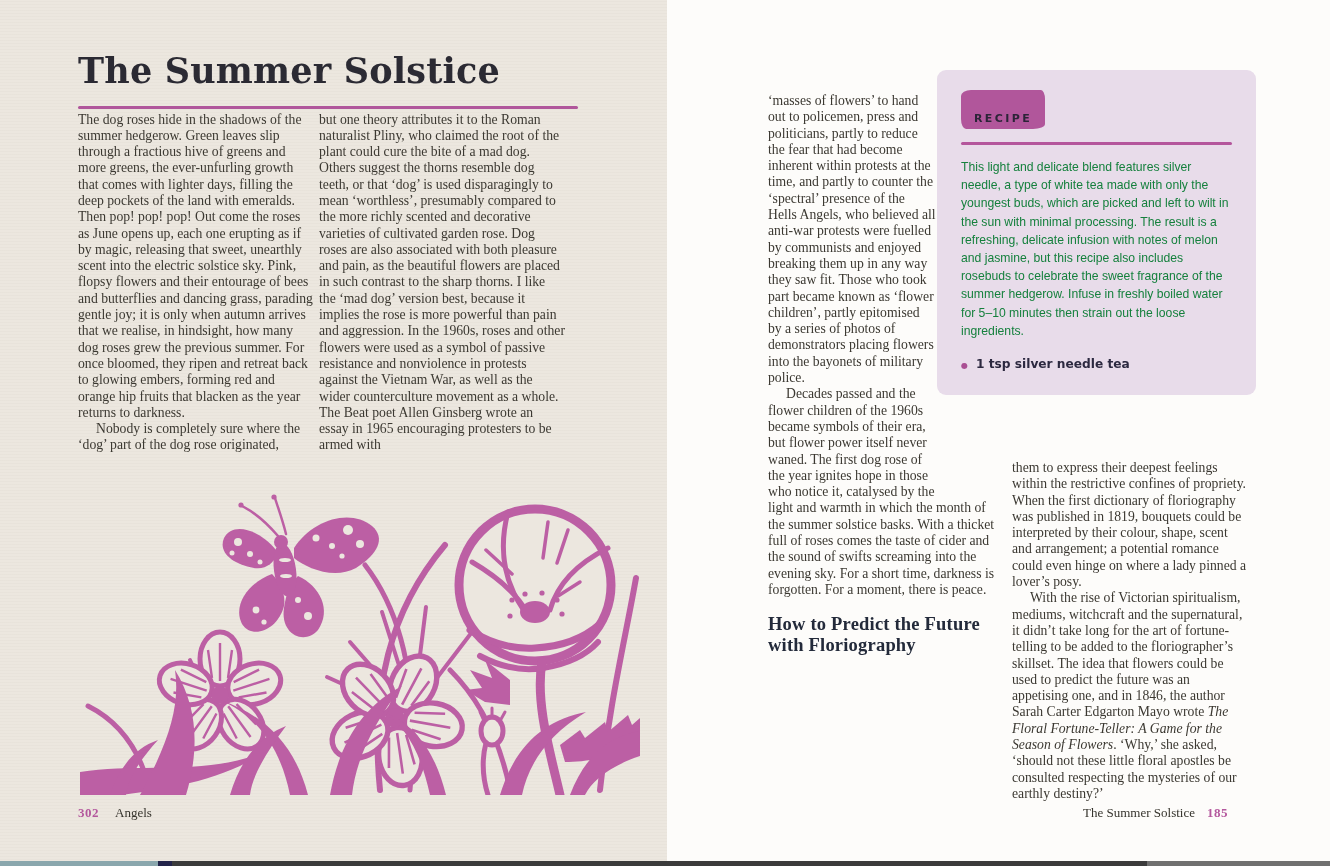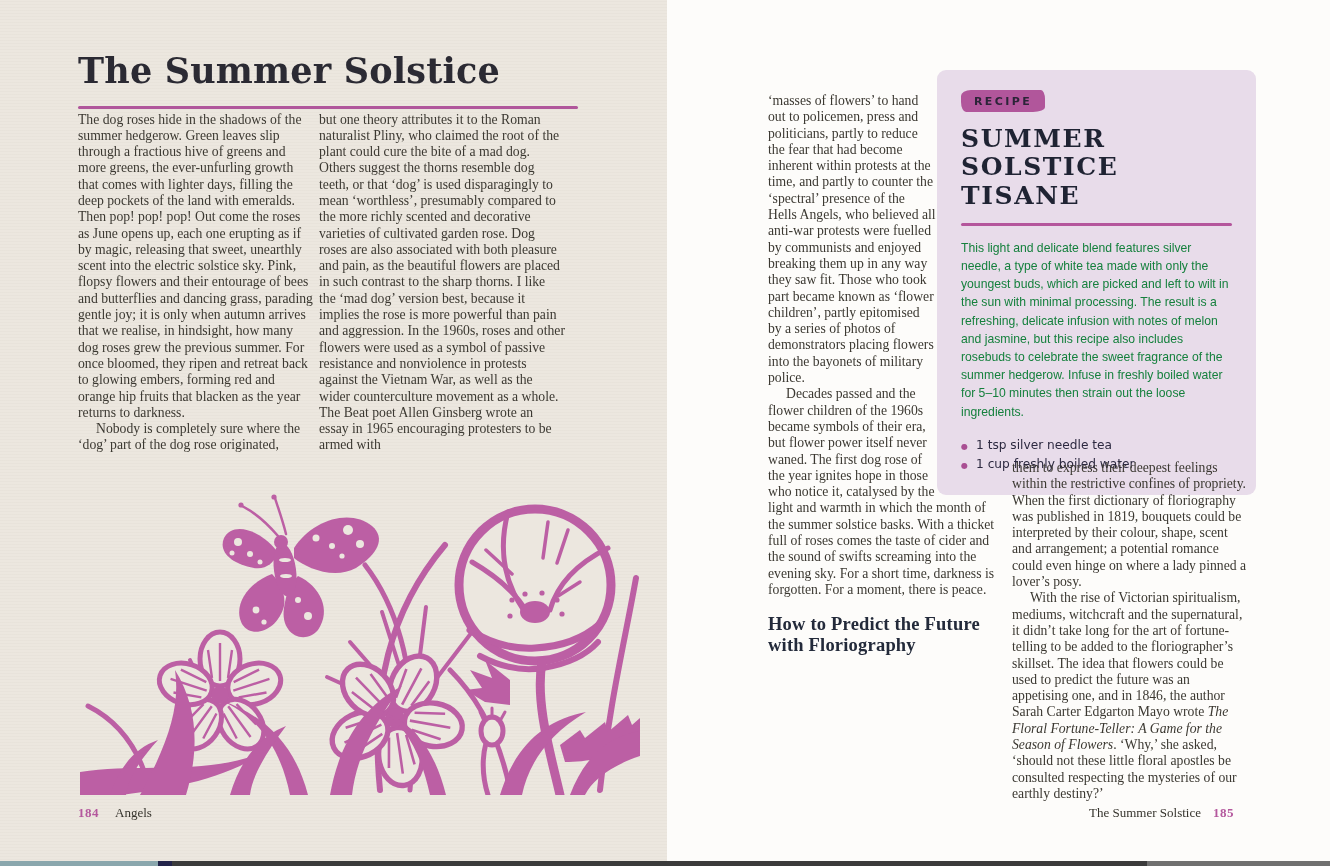--- a/index.html
+++ b/index.html
@@ -29,21 +29,21 @@
   p{margin:0;font-size:13.7px;line-height:16.3px;color:#3b3831;}
   p.indent{text-indent:18px;}
 
   .illustration{position:absolute;left:80px;top:490px;width:560px;height:305px;}
 
   .page-footer{
     position:absolute;bottom:45px;font-size:13px;color:#35332c;
     font-family:"Liberation Serif", serif;
   }
   .lp-footer{left:78px;}
-  .rp-footer{right:96px;text-align:center;}
+  .rp-footer{right:102px;text-align:center;}
   .pagenum{color:#b4589d;font-weight:bold;letter-spacing:0.5px;}
   .lp-footer .pagenum{margin-right:16px;}
   .rp-footer .pagenum{margin-left:12px;}
 
   
   .flow-left{position:absolute;left:101px;top:58px;width:232px;margin-top:35px;}
   .float-shim{float:right;width:64px;height:402px;}
   h2.sub-heading{
     font-family:Liberation Serif, serif;font-weight:bold;
     font-size:18.5px;line-height:21px;color:#232a3a;
@@ -53,34 +53,34 @@
   .lower-right-col i{font-style:italic;}
 
   
   .recipe-box{
     position:absolute;left:270px;top:70px;width:319px;box-sizing:border-box;
     background:#e8dcea;border-radius:9px;padding:20px 24px 20px 24px;
   }
   .badge{
     display:inline-block;background:#b1569b;color:#2c2438;
     font-family:"DejaVu Sans", sans-serif;font-weight:bold;font-size:11px;
-    letter-spacing:2.4px;padding:5px 13px 4px 13px;
+    letter-spacing:2.4px;padding:22px 13px 4px 13px;
     border-radius:10px 4px 12px 5px / 6px 9px 5px 10px;
   }
   h3.recipe-title{
     font-family:"DejaVu Serif", serif;font-weight:bold;
     font-size:25px;line-height:1.13;letter-spacing:1.6px;
     color:#1f2333;margin:13px 0 0 0;
   }
   .recipe-rule{height:3px;background:#b4569c;border-radius:2px;margin:13px 0 13px 0;}
   .recipe-desc{
     font-family:Liberation Sans, sans-serif;font-size:12.2px;line-height:18.2px;
     color:#15803d;
   }
-  ul.ingredients{list-style:none;margin:15px 0 0 0;padding:0;}
+  ul.ingredients{list-style:none;margin:15px 0 0 0;padding:0;font-weight:bold;}
   ul.ingredients li{
     font-family:"DejaVu Sans", sans-serif;font-size:12.2px;line-height:19.5px;
     color:#2c2940;padding-left:15px;position:relative;
   }
   ul.ingredients li::before{
     content:"●";color:#a94f93;font-size:8px;position:absolute;left:0;top:1px;
   }
 
   
   .bottom-strip{position:absolute;left:0;bottom:0;width:1330px;height:5px;display:flex;}
@@ -260,44 +260,39 @@
           <path d="M350,305 C340,260 325,235 300,220 C338,235 356,265 366,305 Z"></path>
           <path d="M420,305 C435,255 465,230 506,222 C466,246 448,276 442,305 Z"></path>
           <path d="M490,305 C505,265 530,246 560,241 L560,266 C530,276 512,291 505,305 Z"></path>
           <path d="M150,305 C160,270 180,246 206,236 C186,263 172,286 170,305 Z"></path>
           <path d="M30,305 C40,276 55,258 78,250 C58,272 48,290 46,305 Z"></path>
         </g>
       </svg>
     </div>
 
     <footer class="page-footer lp-footer">
-      <span class="pagenum">184</span><span>Angels</span>
+      <span class="pagenum">302</span><span>Angels</span>
     </footer>
   </section>
 
   <section class="page page-right">
 
     <div class="flow-left">
       <div class="float-shim"></div>
       <p>‘masses of flowers’ to hand out to policemen, press and politicians, partly to reduce the fear that had become inherent within protests at the time, and partly to counter the ‘spectral’ presence of the Hells Angels, who believed all anti-war protests were fuelled by communists and enjoyed breaking them up in any way they saw fit. Those who took part became known as ‘flower children’, partly epitomised by a series of photos of demonstrators placing flowers into the bayonets of military police.</p>
       <p class="indent">Decades passed and the flower children of the 1960s became symbols of their era, but flower power itself never waned. The first dog rose of the year ignites hope in those who notice it, catalysed by the light and warmth in which the month of the summer solstice basks. With a thicket full of roses comes the taste of cider and the sound of swifts screaming into the evening sky. For a short time, darkness is forgotten. For a moment, there is peace.</p>
       <h2 class="sub-heading">How to Predict the Future with Floriography</h2>
     </div>
 
     <aside class="recipe-box">
       <span class="badge">RECIPE</span>
-      <h3 class="recipe-title">
-        <span>SUMMER SOLSTICE</span><br>
-        <span>TISANE</span>
-      </h3>
       <div class="recipe-rule"></div>
       <p class="recipe-desc">This light and delicate blend features silver needle, a type of white tea made with only the youngest buds, which are picked and left to wilt in the sun with minimal processing. The result is a refreshing, delicate infusion with notes of melon and jasmine, but this recipe also includes rosebuds to celebrate the sweet fragrance of the summer hedgerow. Infuse in freshly boiled water for 5–10 minutes then strain out the loose ingredients.</p>
       <ul class="ingredients">
         <li>1 tsp silver needle tea</li>
-        <li>1 cup freshly boiled water</li>
       </ul>
     </aside>
 
     <div class="lower-right-col">
       <p>them to express their deepest feelings within the restrictive confines of propriety. When the first dictionary of floriography was published in 1819, bouquets could be interpreted by their colour, shape, scent and arrangement; a potential romance could even hinge on where a lady pinned a lover’s posy.</p>
       <p class="indent">
         <span>With the rise of Victorian spiritualism, mediums, witchcraft and the supernatural, it didn’t take long for the art of fortune-telling to be added to the floriographer’s skillset. The idea that flowers could be used to predict the future was an appetising one, and in 1846, the author Sarah Carter Edgarton Mayo wrote </span><i>The Floral Fortune-Teller: A Game for the Season of Flowers</i><span>. ‘Why,’ she asked, ‘should not these little floral apostles be consulted respecting the mysteries of our earthly destiny?’</span>
       </p>
     </div>
 

